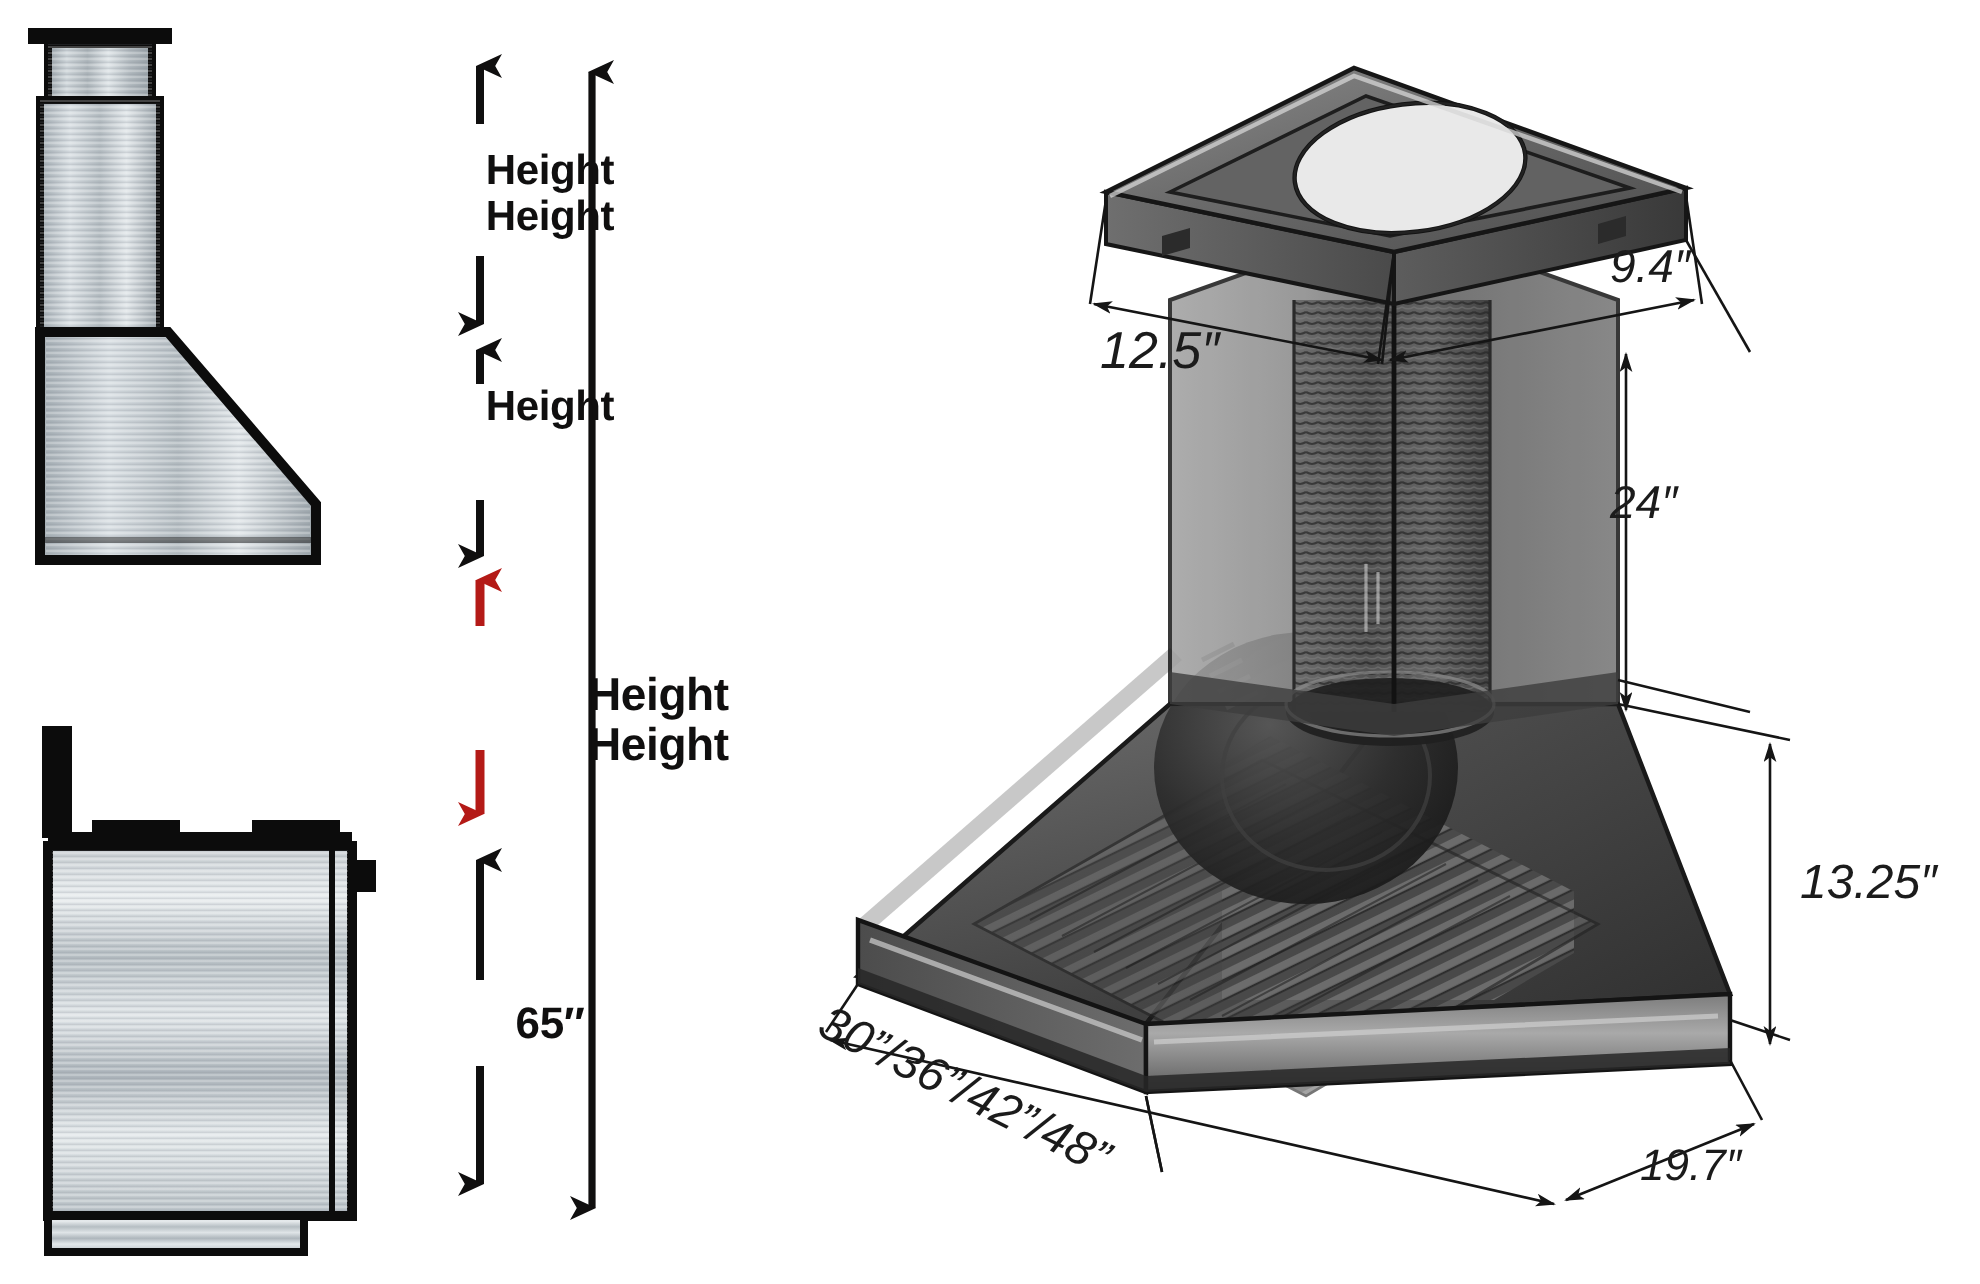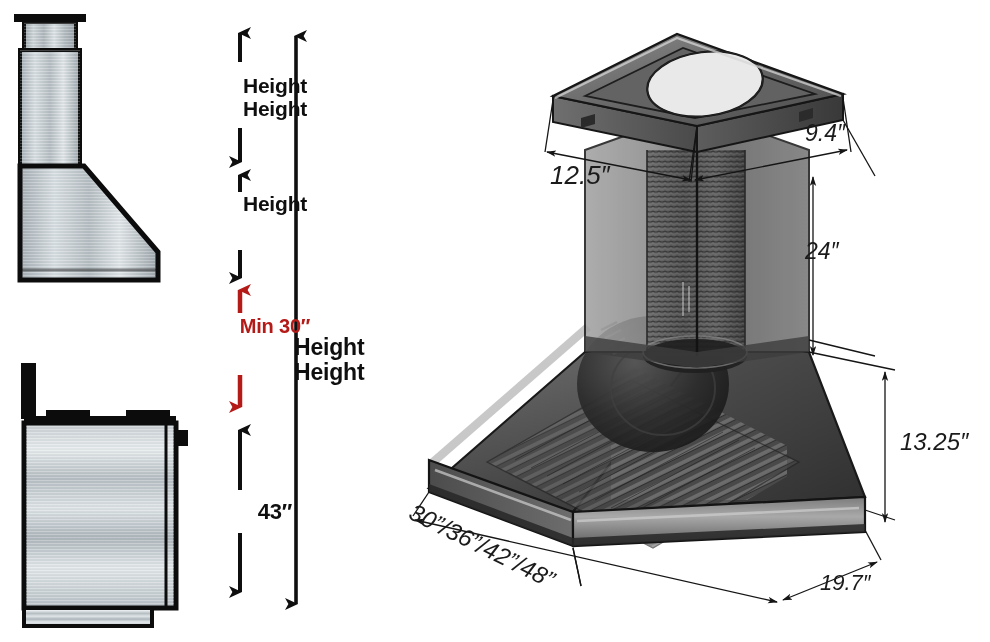--- a/index.html
+++ b/index.html
@@ -200,25 +200,24 @@
     <div class="measure-label m-black" id="lbl-chimney-height">
       <div>Height</div>
       <div>Height</div>
     </div>
 
     <div class="measure-label m-black" id="lbl-hood-height">
       <div>Height</div>
     </div>
 
     <div class="measure-label m-red" id="lbl-minmax">
-      <div>Min 30″</div>
     </div>
 
     <div class="measure-label m-black" id="lbl-36">
-      <div>43″</div>
+      <div>65″</div>
     </div>
 
     <div class="measure-label m-black" id="lbl-ceiling-height">
       <div>Height</div>
       <div>Height</div>
     </div>
   </div>
 
   <div class="panel" id="hood-3d-view">
 

